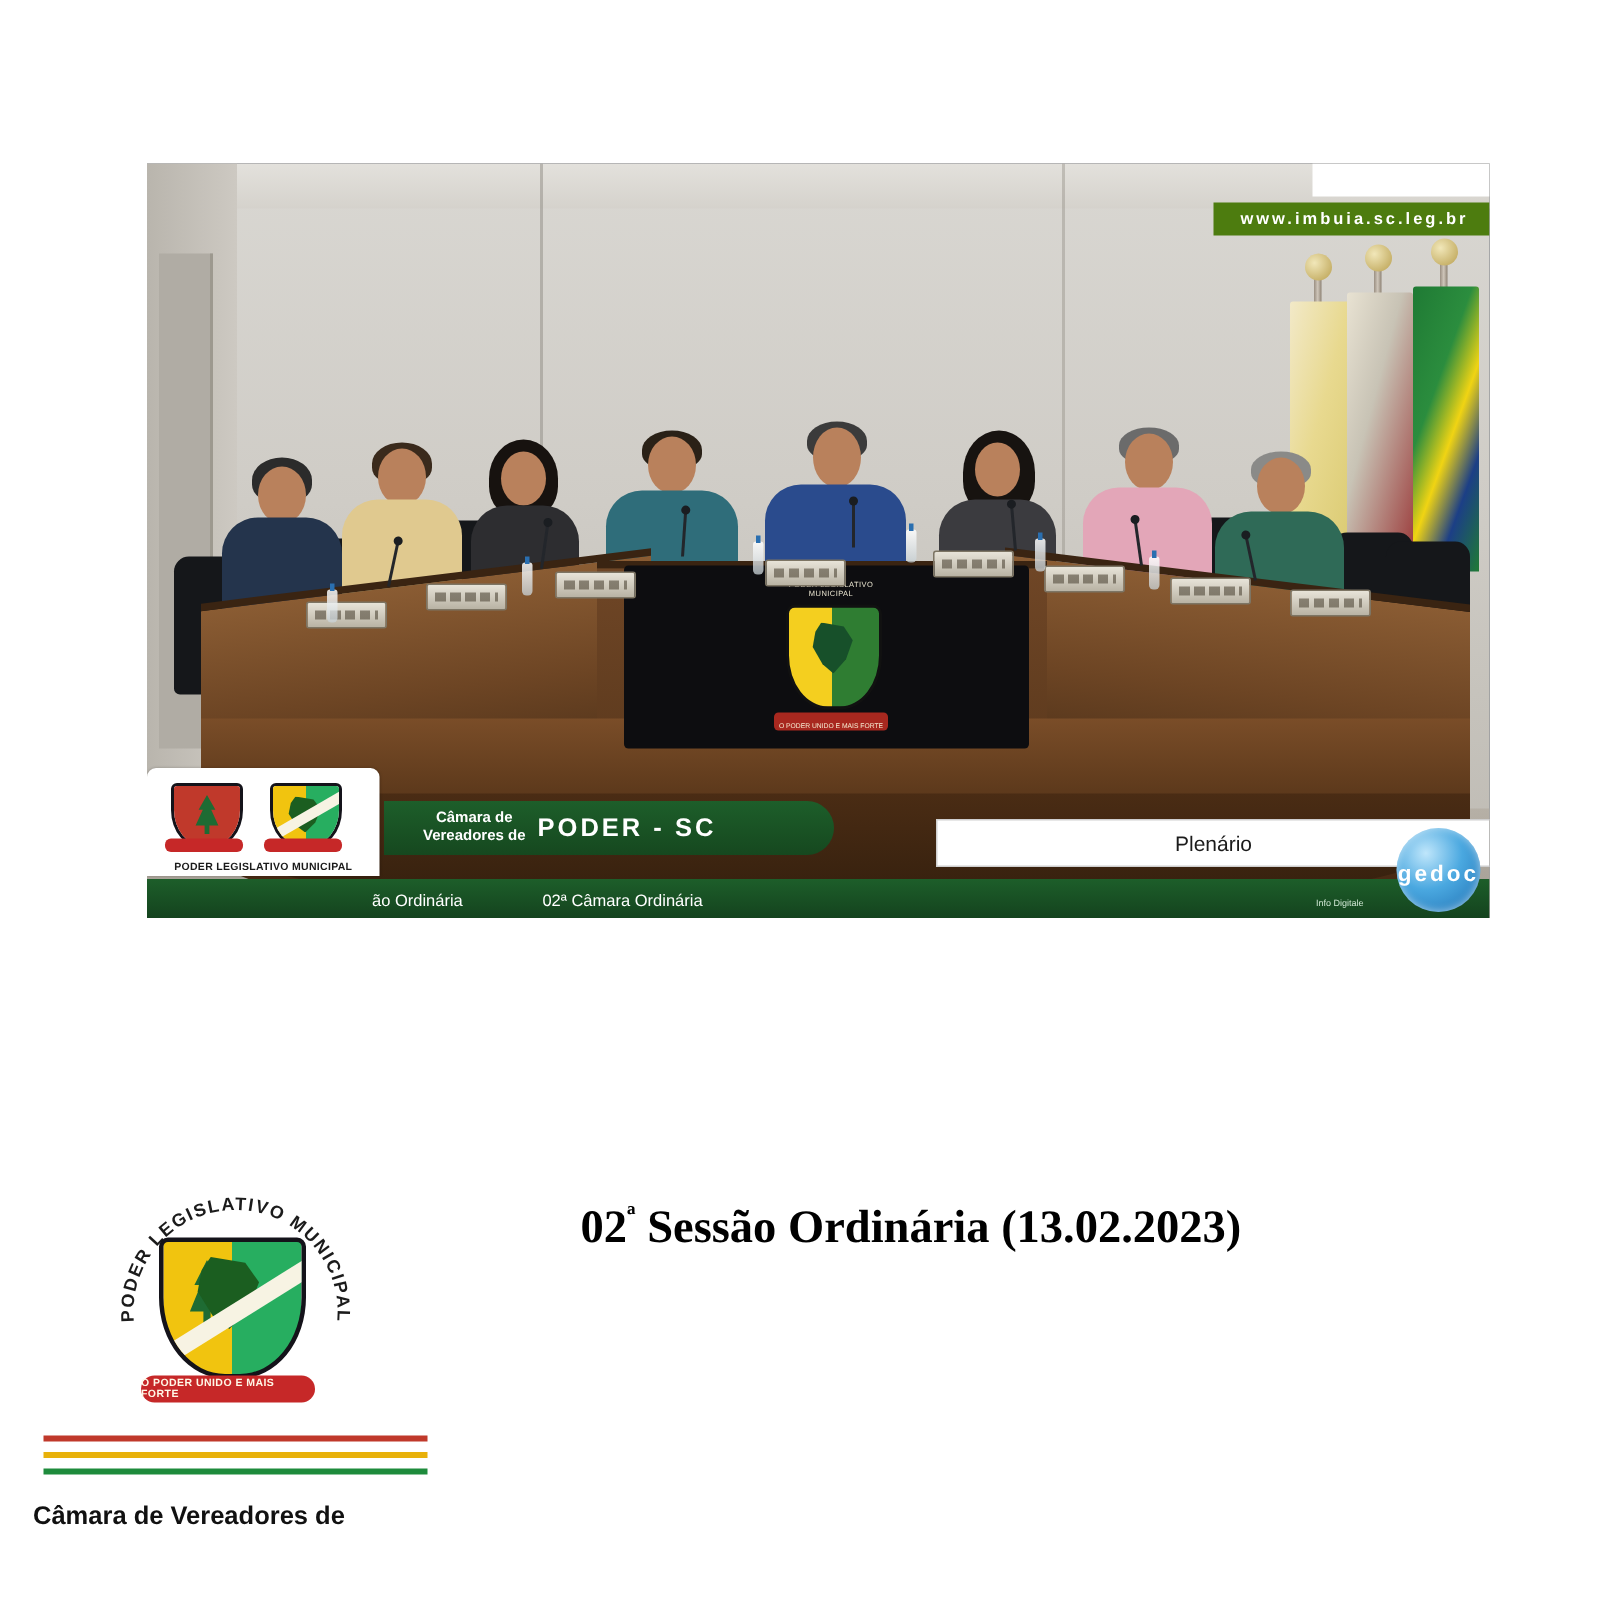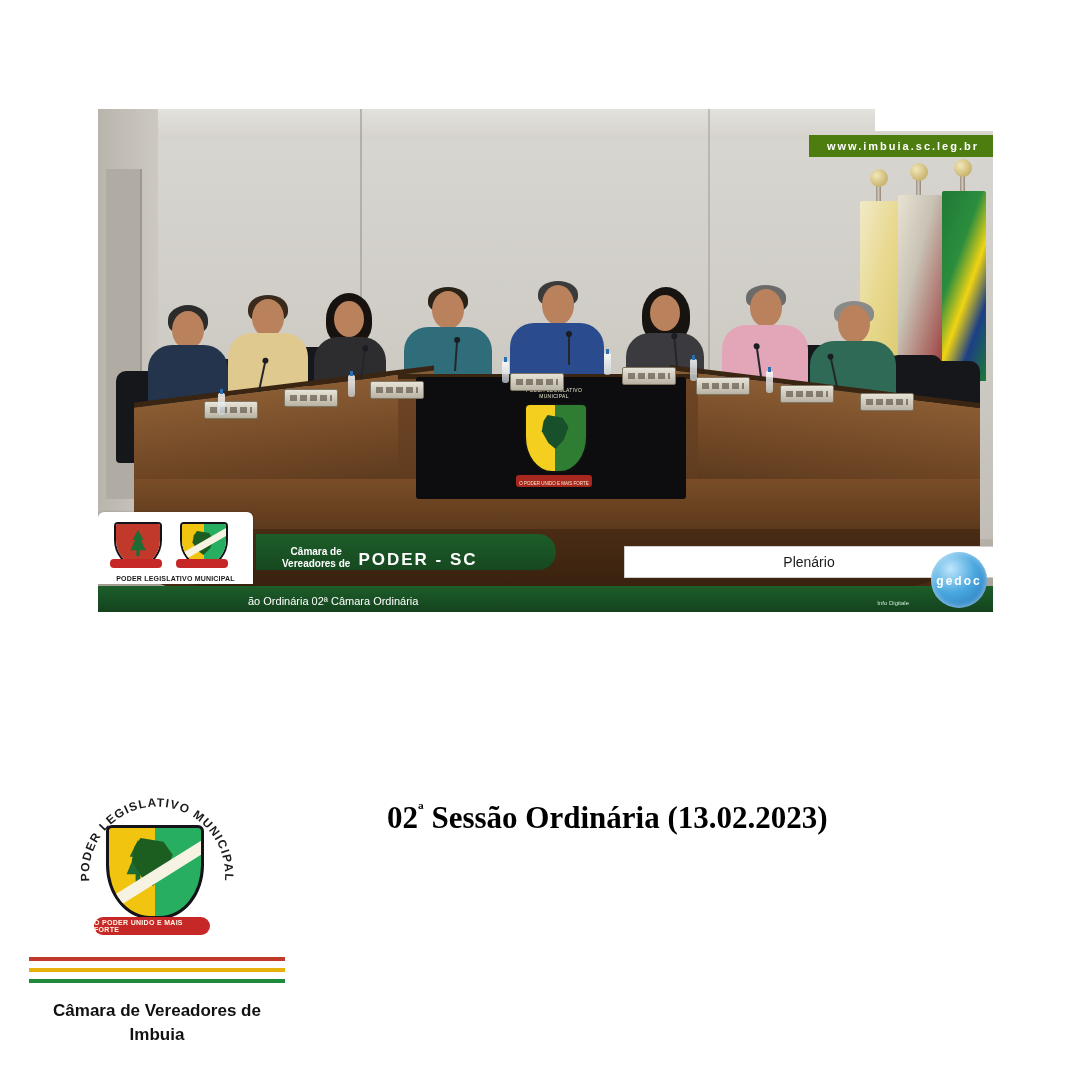--- a/index.html
+++ b/index.html
@@ -251,29 +251,29 @@
     left: 0; bottom: 0; width: 100%; height: 26px;
     background: linear-gradient(180deg, #1d5e2a 0%, #14431e 100%);
   }
   .lower-bar-texts {
     position: absolute;
     left: 150px; bottom: 5px;
     color: #ffffff;
     font-size: 11px;
     white-space: nowrap;
   }
-  .lower-bar-texts span { }
+  .lower-bar-texts span { margin-right: 50px; }
   .green-title-plate {
     position: absolute;
     left: 158px; bottom: 42px;
     width: 300px; height: 36px;
     background: linear-gradient(180deg, #1d5e2a 0%, #16481f 100%);
     border-radius: 0 18px 18px 0;
     display: flex;
-    align-items: flex-end;
+    align-items: center;
     padding-left: 26px;
     box-sizing: border-box;
   }
   .gtp-small {
     color: #ffffff;
     font-size: 10px;
     font-weight: bold;
     line-height: 12px;
     text-align: center;
   }
@@ -348,21 +348,21 @@
     background: radial-gradient(circle at 35% 30%, #bfe6fb 0%, #4aa8e0 45%, #1f6fb2 100%);
     box-shadow: inset 0 0 6px rgba(255,255,255,.6);
   }
   .gedoc span {
     position: absolute;
     left: 0; top: 50%;
     width: 100%;
     margin-top: -6px;
     text-align: center;
     color: #ffffff;
-    font-size: 12px;
+    font-size: 15px;
     letter-spacing: 2px;
     font-weight: bold;
   }
   .info-digitale {
     position: absolute;
     right: 84px; bottom: 6px;
     color: #cfe6d3;
     font-size: 6px;
   }
 
@@ -429,21 +429,21 @@
   .bc-red-scroll span {
     font-size: 7px; color: #fff7e6; font-weight: bold; letter-spacing: .3px;
   }
   .rule-red, .rule-yellow, .rule-green {
     width: 256px; height: 4px; margin: 0 auto;
   }
   .rule-red { background: #c0392b; margin-top: 12px; }
   .rule-yellow { background: #e8b10a; margin-top: 7px; }
   .rule-green { background: #1e8b3c; margin-top: 7px; }
   .footer-text {
-    text-align: center;
+    text-align: left;
     font-size: 17px;
     font-weight: bold;
     color: #111111;
     margin-top: 16px;
     line-height: 24px;
   }
 </style>
 </head>
 <body>
 
@@ -636,15 +636,14 @@
       <span>O PODER UNIDO E MAIS FORTE</span>
     </div>
   </div>
 
   <div class="rule-red"></div>
   <div class="rule-yellow"></div>
   <div class="rule-green"></div>
 
   <div class="footer-text">
     <div>Câmara de Vereadores de</div>
-    <div>Imbuia</div>
   </div>
 </div>
 
 </body></html>

